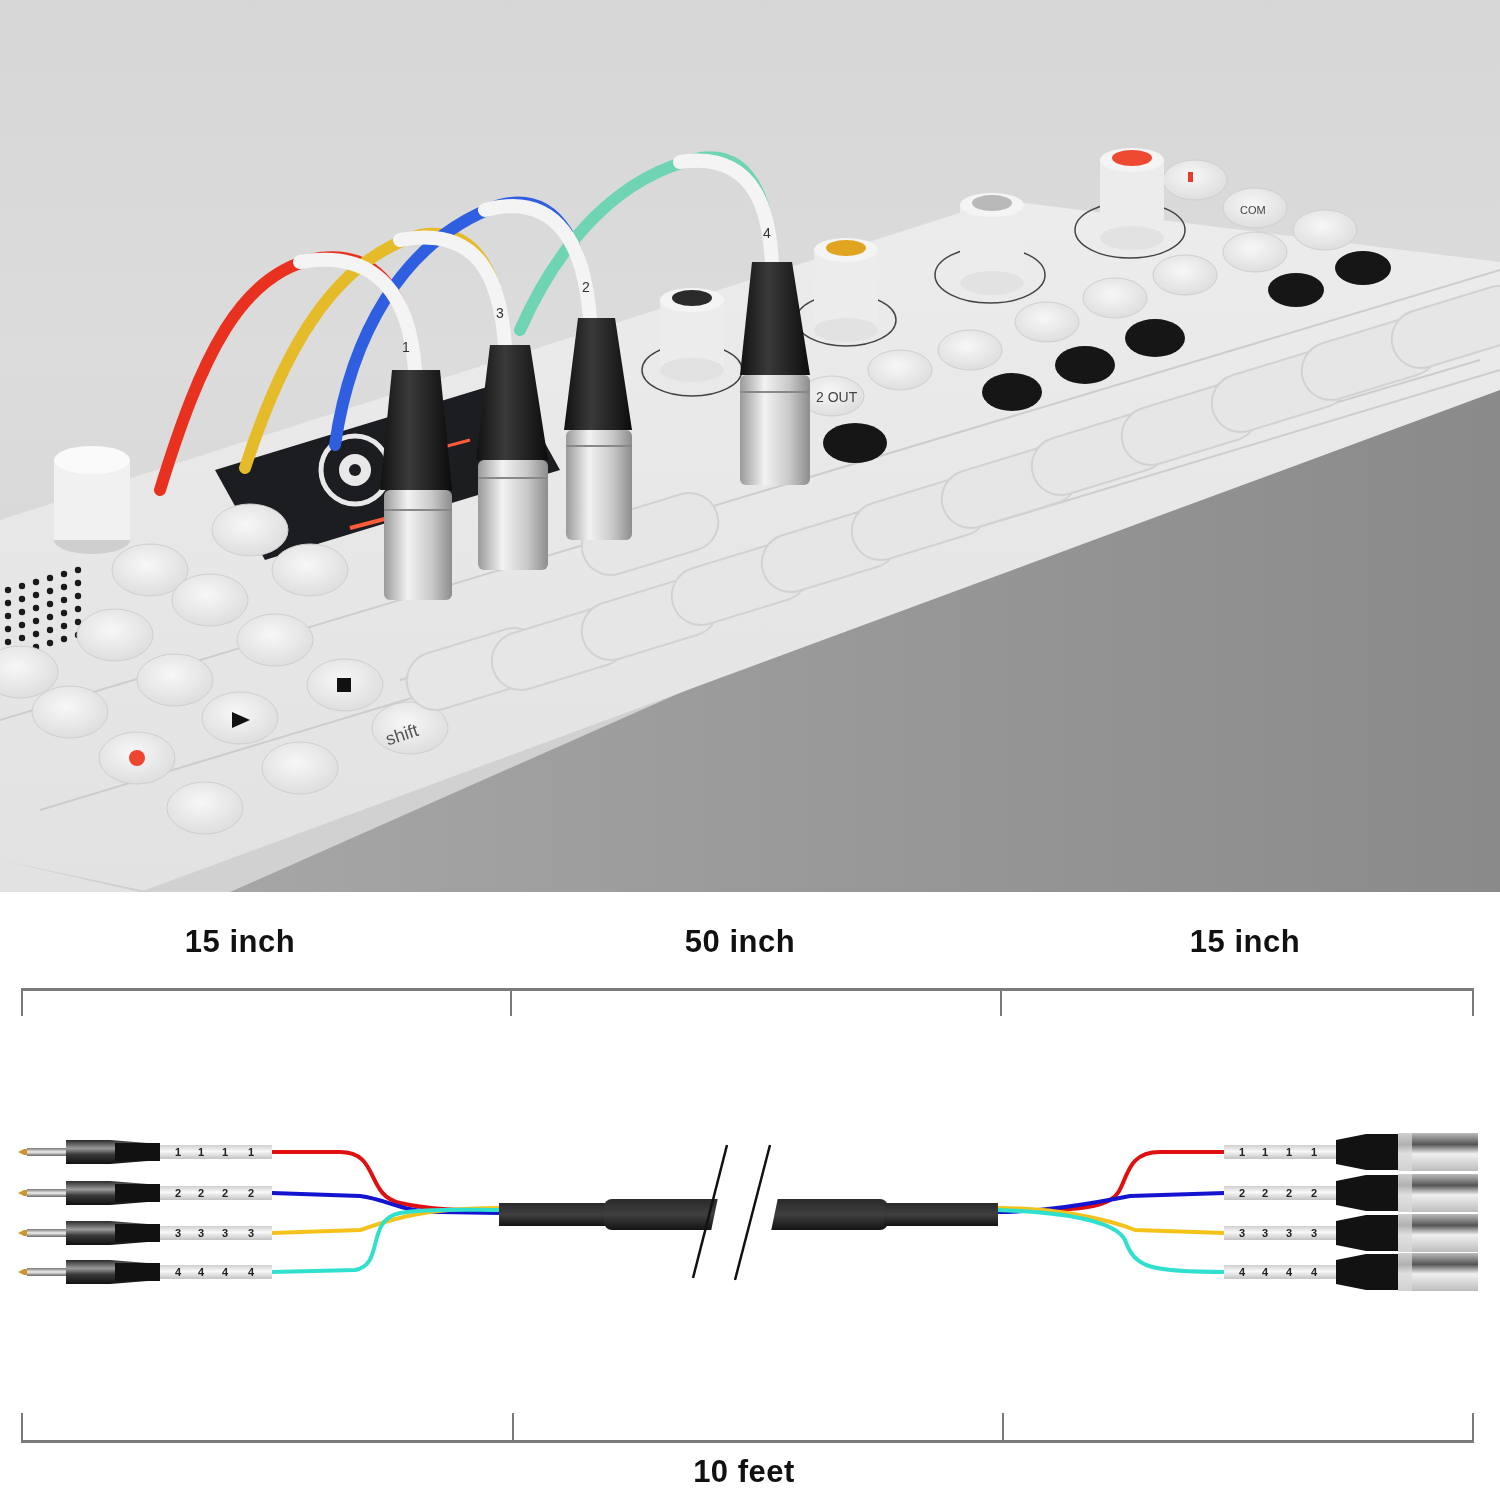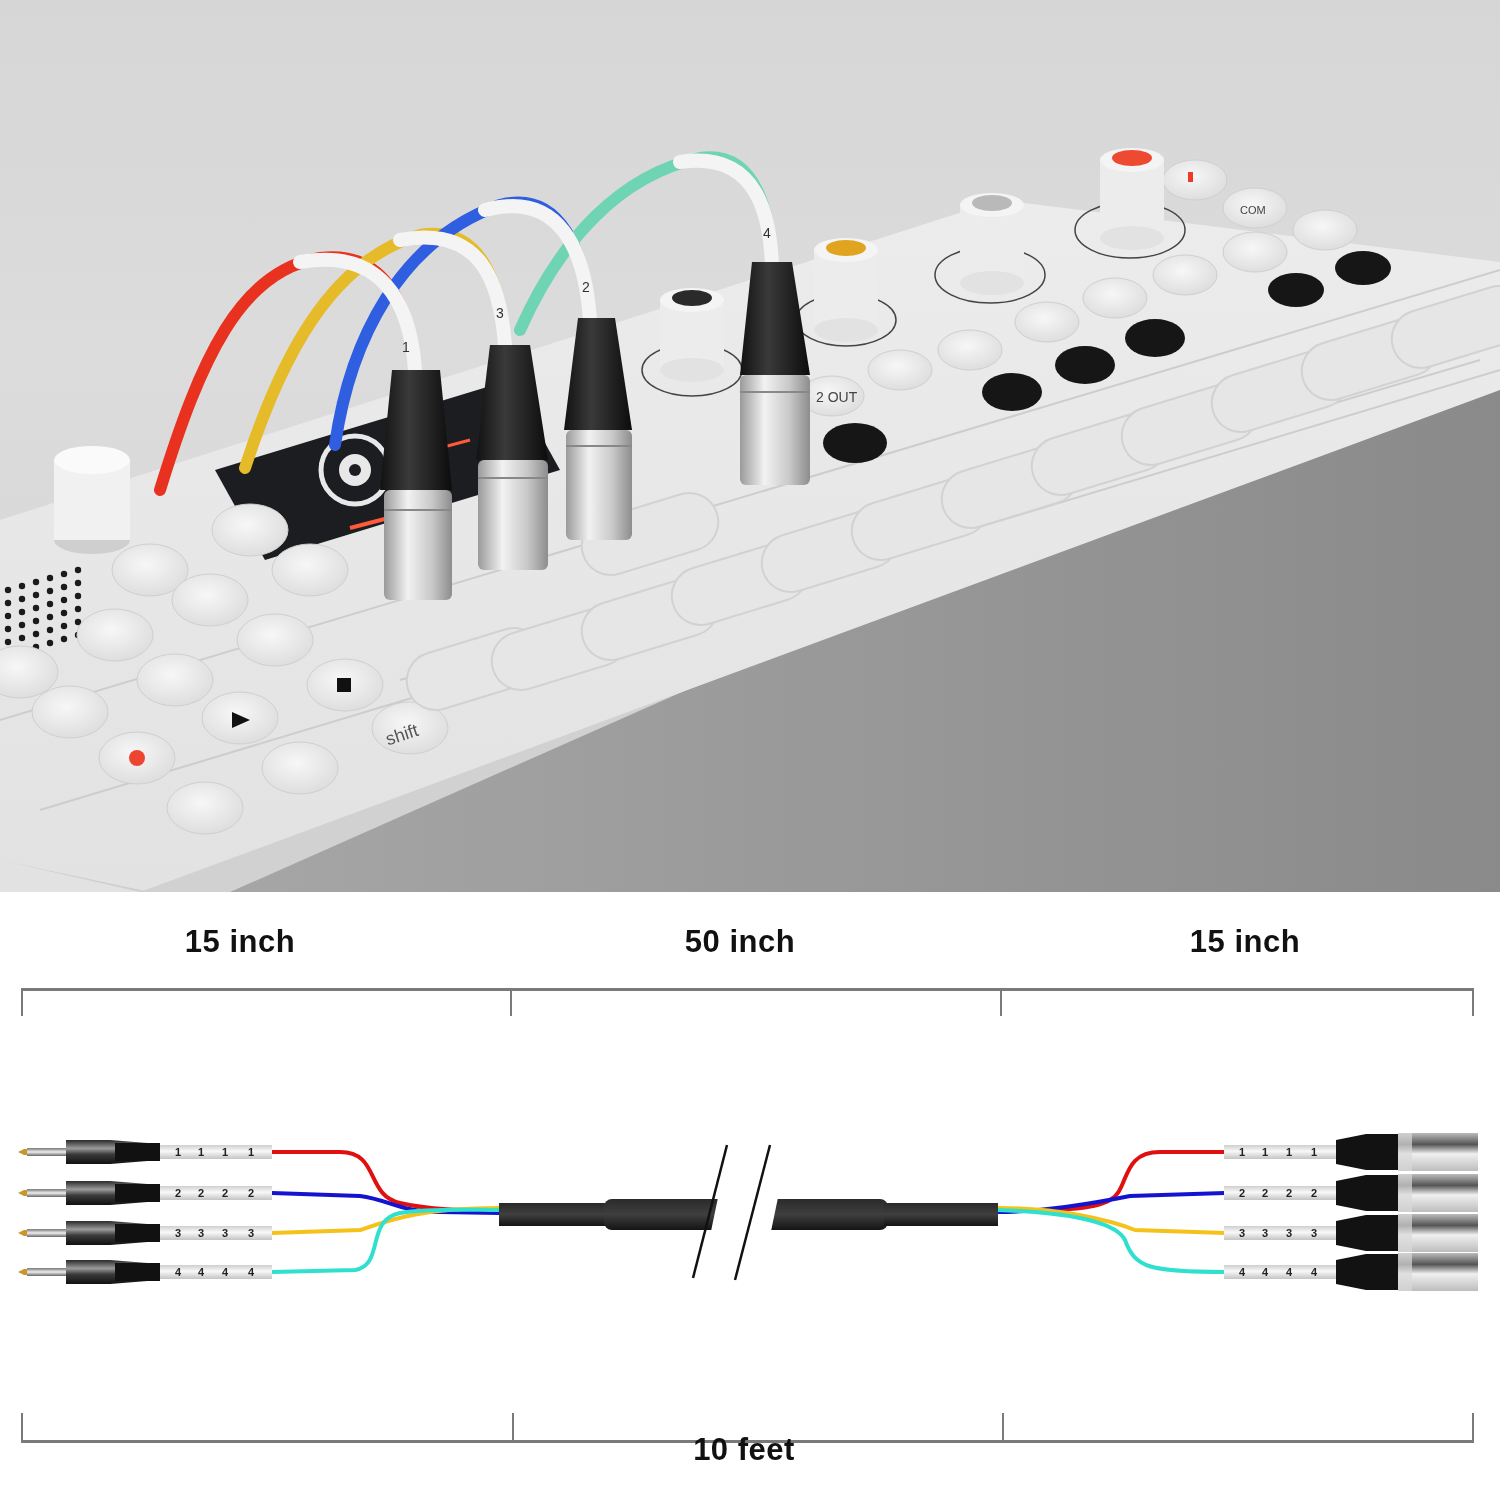--- a/index.html
+++ b/index.html
@@ -231,21 +231,21 @@
     <div class="rule" style="left:1472px;top:96px;width:2px;height:28px;"></div>
   </div>
 
   <div>
     <div class="rule" style="left:21px;top:548px;width:1453px;height:3px;"></div>
     <div class="rule" style="left:21px;top:521px;width:2px;height:28px;"></div>
     <div class="rule" style="left:512px;top:521px;width:2px;height:28px;"></div>
     <div class="rule" style="left:1002px;top:521px;width:2px;height:28px;"></div>
     <div class="rule" style="left:1472px;top:521px;width:2px;height:28px;"></div>
   </div>
-  <div class="dim-label" style="left:744px;top:540px;">10 feet</div>
+  <div class="dim-label" style="left:744px;top:562px;">10 feet</div>
 
   <svg class="diagram" width="1500" height="608" viewBox="0 892 1500 608">
     <defs>
       <linearGradient id="trsBody" x1="0" y1="0" x2="0" y2="1">
         <stop offset="0" stop-color="#2a2a2a"></stop>
           <stop offset="0.35" stop-color="#9a9a9a"></stop>
           <stop offset="0.6" stop-color="#3a3a3a"></stop>
           <stop offset="1" stop-color="#111"></stop>
       </linearGradient>
       <linearGradient id="trsTip" x1="0" y1="0" x2="0" y2="1">

